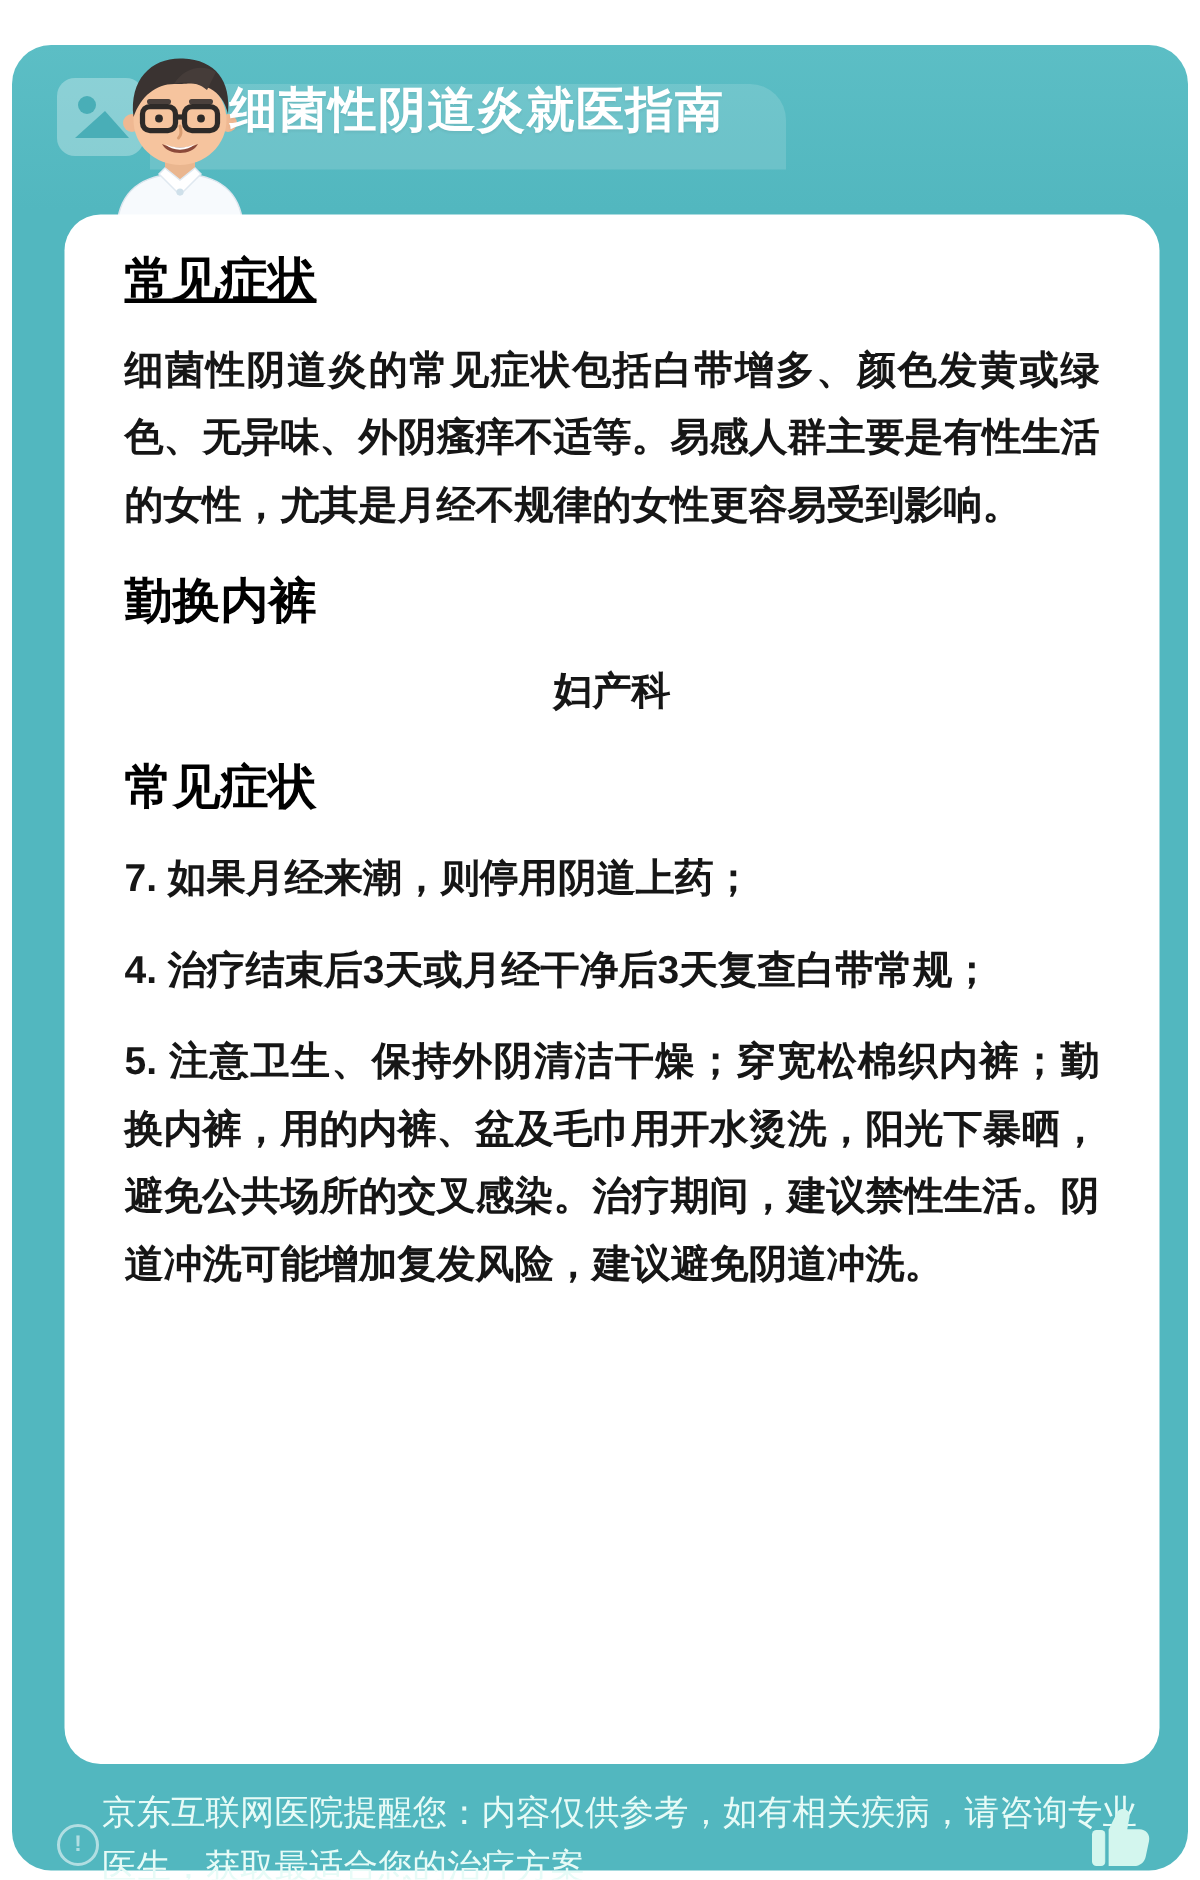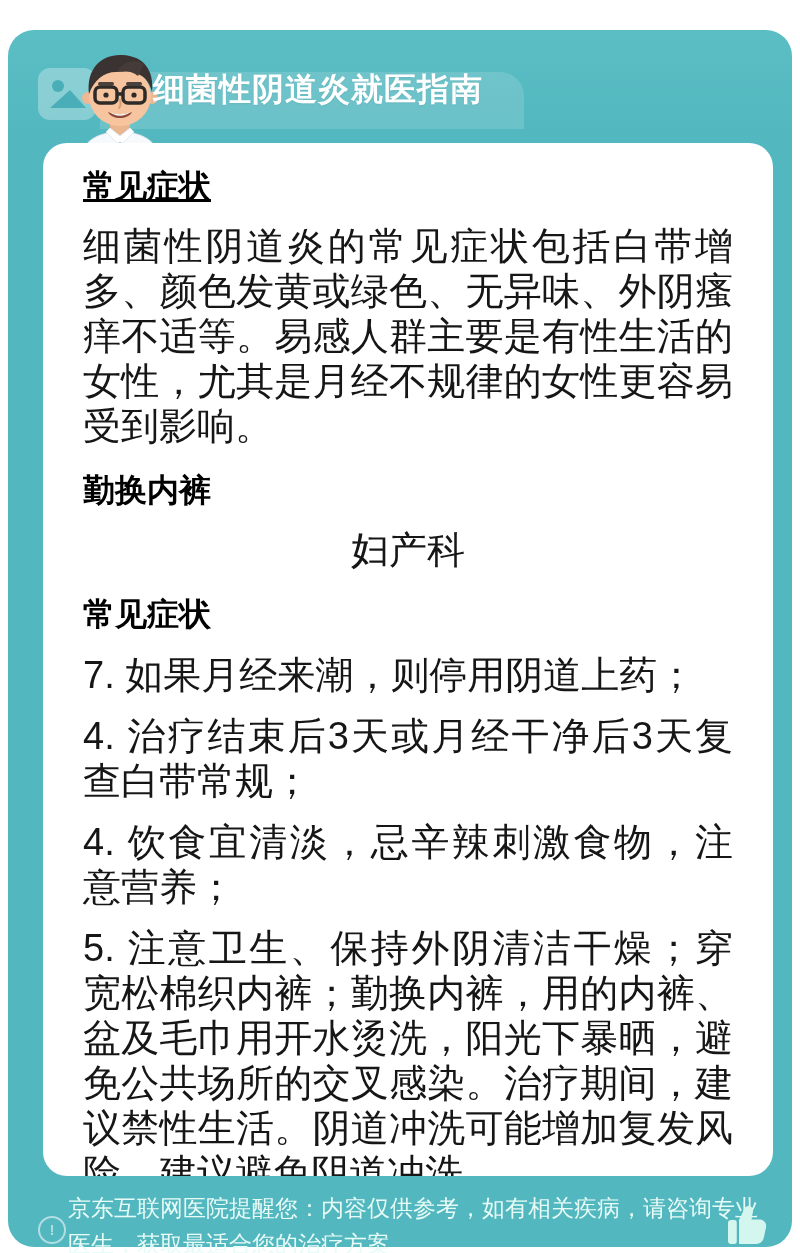--- a/index.html
+++ b/index.html
@@ -13,21 +13,21 @@
     background:linear-gradient(180deg,#5cbec5 0%,#52b7bf 9%,#52b7bf 100%);
     border-radius:26px;
   }
   
   .header-glow{
     position:absolute;left:92px;top:26px;width:424px;height:57px;
     background:rgba(255,255,255,0.14);
     border-radius:18px 24px 0 0;
   }
   .header{
-    position:absolute;left:0;top:16px;width:100%;height:106px;
+    position:absolute;left:0;top:0;width:100%;height:106px;
   }
   .header-title{
     position:absolute;left:145px;top:22px;
     font-size:32px;font-weight:700;color:#ffffff;letter-spacing:1px;
     text-shadow:0 1px 2px rgba(0,0,0,0.06);
   }
   
   .img-icon{
     position:absolute;left:30px;top:22px;width:58px;height:52px;
     background:rgba(255,255,255,0.30);
@@ -44,22 +44,22 @@
     position:absolute;left:35px;top:113px;width:730px;height:1033px;
     background:#ffffff;border-radius:24px;
     padding:22px 40px 0 40px;box-sizing:border-box;overflow:hidden;
   }
   .card h2{
     margin:20px 0 0 0;font-size:32px;line-height:1.35;
     color:#000000;font-weight:700;
   }
   .card h2:first-child{margin-top:0;text-decoration:underline;}
   .card p{
-    margin:16px 0 0 0;font-size:38px;line-height:45px;color:#161616;
-    font-weight:400;text-align:justify;text-justify:inter-ideograph;
+    margin:16px 0 0 0;font-size:26px;line-height:45px;color:#161616;
+    font-weight:700;text-align:justify;text-justify:inter-ideograph;
   }
   .card p.plain{text-align:center;}
   
   .footer{
     position:absolute;left:8px;top:1146px;width:784px;height:101px;
   }
   .alert-badge{
     position:absolute;left:22px;top:40px;width:24px;height:24px;
     border:2px solid rgba(255,255,255,0.55);border-radius:50%;
     color:rgba(255,255,255,0.55);font-size:15px;line-height:24px;
@@ -131,21 +131,20 @@
   <div class="card">
     <h2>常见症状</h2>
     <p>细菌性阴道炎的常见症状包括白带增多、颜色发黄或绿色、无异味、外阴瘙痒不适等。易感人群主要是有性生活的女性，尤其是月经不规律的女性更容易受到影响。</p>
 
     <h2>勤换内裤</h2>
     <p class="plain">妇产科</p>
 
     <h2>常见症状</h2>
     <p>7. 如果月经来潮，则停用阴道上药；</p>
     <p>4. 治疗结束后3天或月经干净后3天复查白带常规；</p>
-    <p>4. 饮食宜清淡，忌辛辣刺激食物，注意营养；</p>
     <p>5. 注意卫生、保持外阴清洁干燥；穿宽松棉织内裤；勤换内裤，用的内裤、盆及毛巾用开水烫洗，阳光下暴晒，避免公共场所的交叉感染。治疗期间，建议禁性生活。阴道冲洗可能增加复发风险，建议避免阴道冲洗。</p>
   </div>
 
   <div class="footer">
     <div class="alert-badge">!</div>
     <div class="disclaimer">京东互联网医院提醒您：内容仅供参考，如有相关疾病，请咨询专业医生，获取最适合您的治疗方案</div>
     <div class="thumb">
       <svg width="48" height="48" viewBox="0 0 48 48">
         <rect x="6" y="18" width="9" height="24" rx="3" fill="#d3f6ee"></rect>
         <path d="M17 42 L34 42 C38 42 41 39.5 41.8 35.8 L44 25.5 C45 21 42 17.5 37.5 17.5 L29.5 17.5 L31 9.5 C31.6 6.3 29.3 4 26.4 4 C24.8 4 23.4 4.9 22.7 6.3 L17 18 Z" fill="#d3f6ee"></path>

